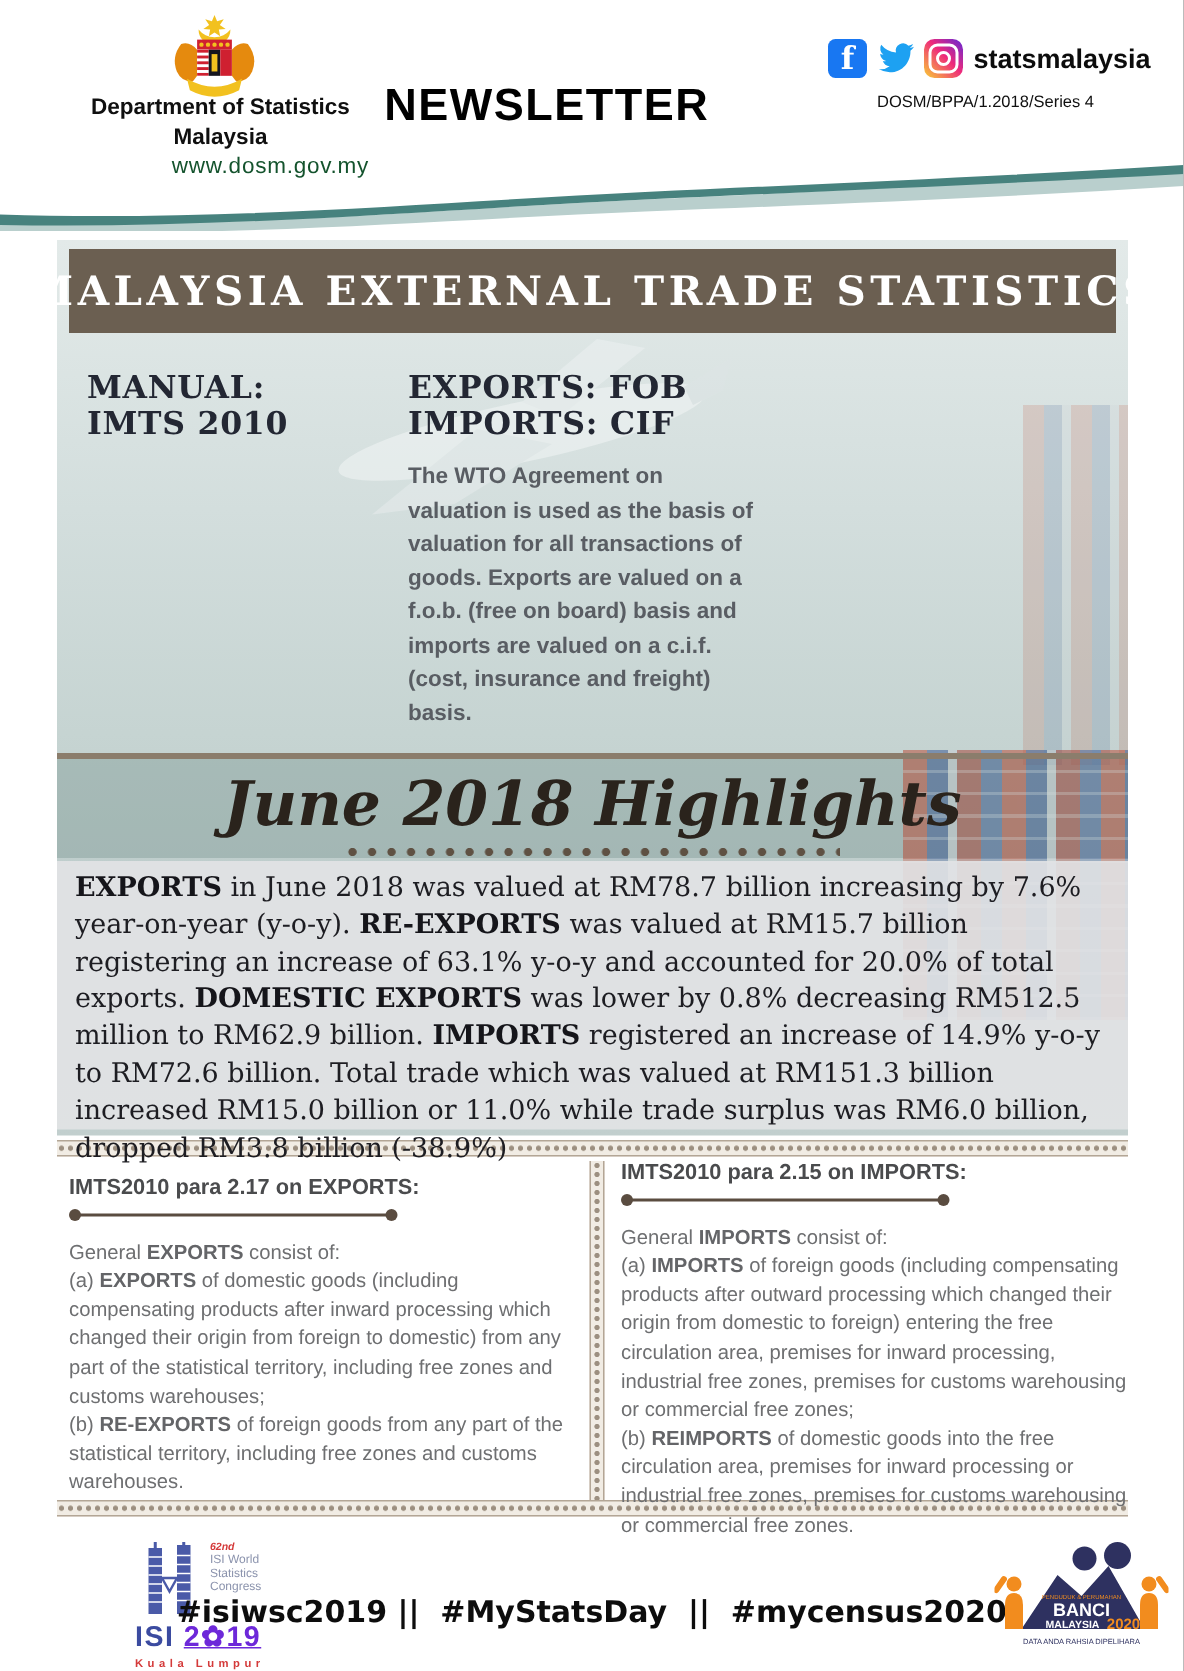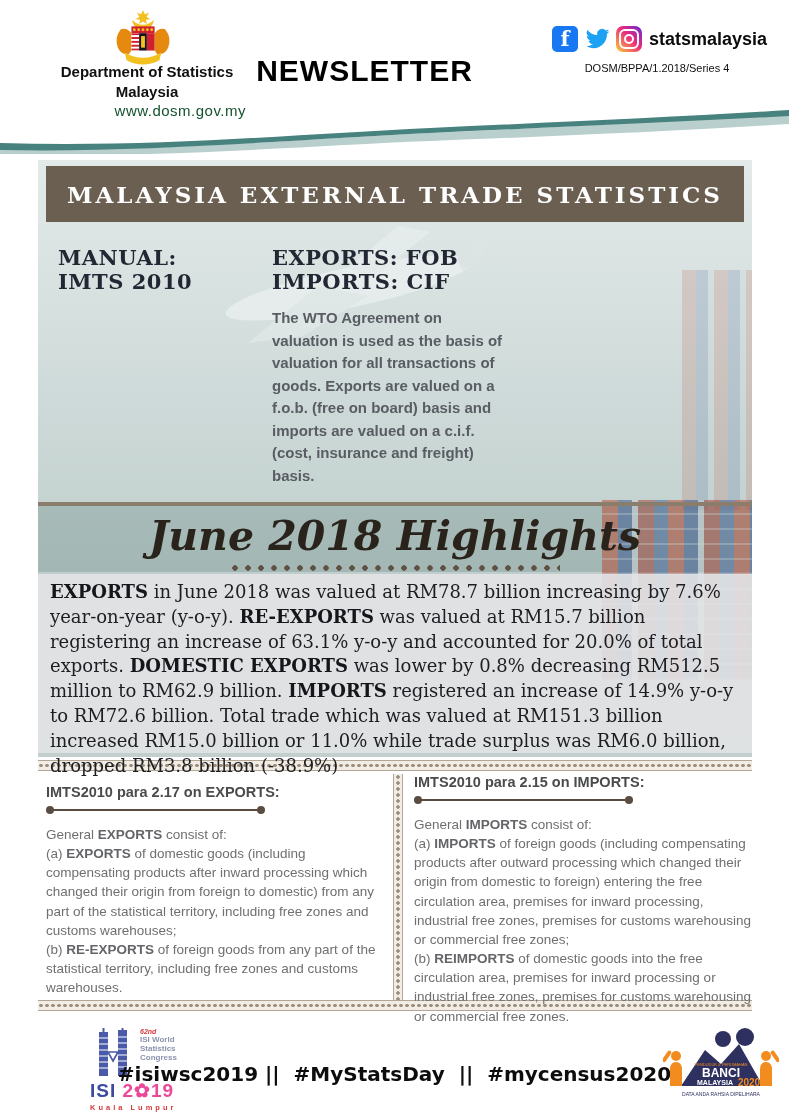--- a/index.html
+++ b/index.html
@@ -37,21 +37,21 @@
   .ov-plane{left:150px;top:48px;opacity:.55;}
   .ov-side{right:0;top:110px;width:70px;height:240px;opacity:.16;
       background:repeating-linear-gradient(90deg,#b8452f 0 14px,#31508c 14px 26px,#c8cdd2 26px 32px),
                  repeating-linear-gradient(0deg,rgba(255,255,255,.35) 0 2px,transparent 2px 14px);}
   .ov-hl-tint{left:0;top:346px;width:100%;height:66px;background:rgba(118,146,143,.38);}
   .ov-containers{right:0;top:340px;width:150px;height:180px;opacity:.5;
       background:repeating-linear-gradient(0deg,rgba(255,255,255,.3) 0 2px,transparent 2px 15px),
                  repeating-linear-gradient(90deg,#b8452f 0 16px,#31508c 16px 30px,#c8cdd2 30px 36px,#a23b2e 36px 52px,#3e5d96 52px 66px);}
   .banner{position:absolute;z-index:1;left:8px;right:8px;top:6px;height:56px;background:#6b5f51;
       color:#fff;display:flex;align-items:center;justify-content:center;
-      font-family:"DejaVu Serif",serif;font-weight:bold;font-size:23px;letter-spacing:3px;
+      font-family:"DejaVu Serif",serif;font-weight:bold;font-size:27px;letter-spacing:3px;
       white-space:nowrap;}
   .cols{position:absolute;z-index:1;left:20px;top:86px;width:686px;display:flex;gap:16px;}
   .col1{width:218px;} .col2{width:198px;} .col3{width:238px;}
   .col-head{font-family:"DejaVu Serif",serif;font-weight:bold;font-size:21px;color:#232733;
       line-height:1.15;letter-spacing:.5px;white-space:pre-line;}
   .col-body{margin-top:13px;font-size:15px;font-weight:bold;color:#595d63;line-height:1.5;}
   .band-rule{position:absolute;z-index:1;left:0;top:342px;width:100%;height:4px;background:#8b7d6c;}
   .hl-title{position:absolute;z-index:1;left:0;top:352px;width:100%;text-align:center;
       font-family:"DejaVu Serif",serif;font-style:italic;font-weight:bold;font-size:41px;color:#2a231c;}
   .hl-dots{position:absolute;z-index:1;left:50%;transform:translateX(-50%);top:404px;width:330px;height:8px;
@@ -80,23 +80,23 @@
   .def-rule::before,.def-rule::after{content:'';position:absolute;top:-3px;width:8px;height:8px;
       border-radius:50%;background:#5a4c40;}
   .def-rule::before{left:-2px;} .def-rule::after{right:-2px;}
   .def-body{margin-top:14px;font-size:13.5px;color:#6e6f71;line-height:1.42;}
   .def-body b{font-weight:bold;color:#646568;}
 
   
   .isi{position:absolute;left:90px;top:1028px;width:140px;}
   .isi-top{display:flex;align-items:flex-start;gap:4px;}
   .isi-ed{font-size:7px;font-weight:bold;color:#d43a3a;font-style:italic;}
-  .isi-cong{font-size:8px;font-weight:bold;color:#8b93ad;width:58px;line-height:1.15;}
+  .isi-cong{font-size:8px;font-weight:normal;color:#8b93ad;width:58px;line-height:1.15;}
   .isi-big{margin-top:1px;font-size:19px;font-weight:bold;letter-spacing:1px;}
-  .isi-big .b1{color:#3b4ba0;} .isi-big .b2{color:#ec4899;}
+  .isi-big .b1{color:#3b4ba0;} .isi-big .b2{color:#6d28d9;text-decoration:underline;}
   .isi-city{font-size:7.5px;font-weight:bold;color:#d43a3a;letter-spacing:3px;margin-top:1px;}
   .hashtags{position:absolute;left:0;right:0;top:1062px;text-align:center;white-space:pre;
       font-family:"DejaVu Sans",sans-serif;font-weight:bold;font-size:20px;color:#0d0d0d;}
   .banci{position:absolute;left:663px;top:1024px;}
 </style>
 </head>
 <body>
 
 <div class="page">
 

